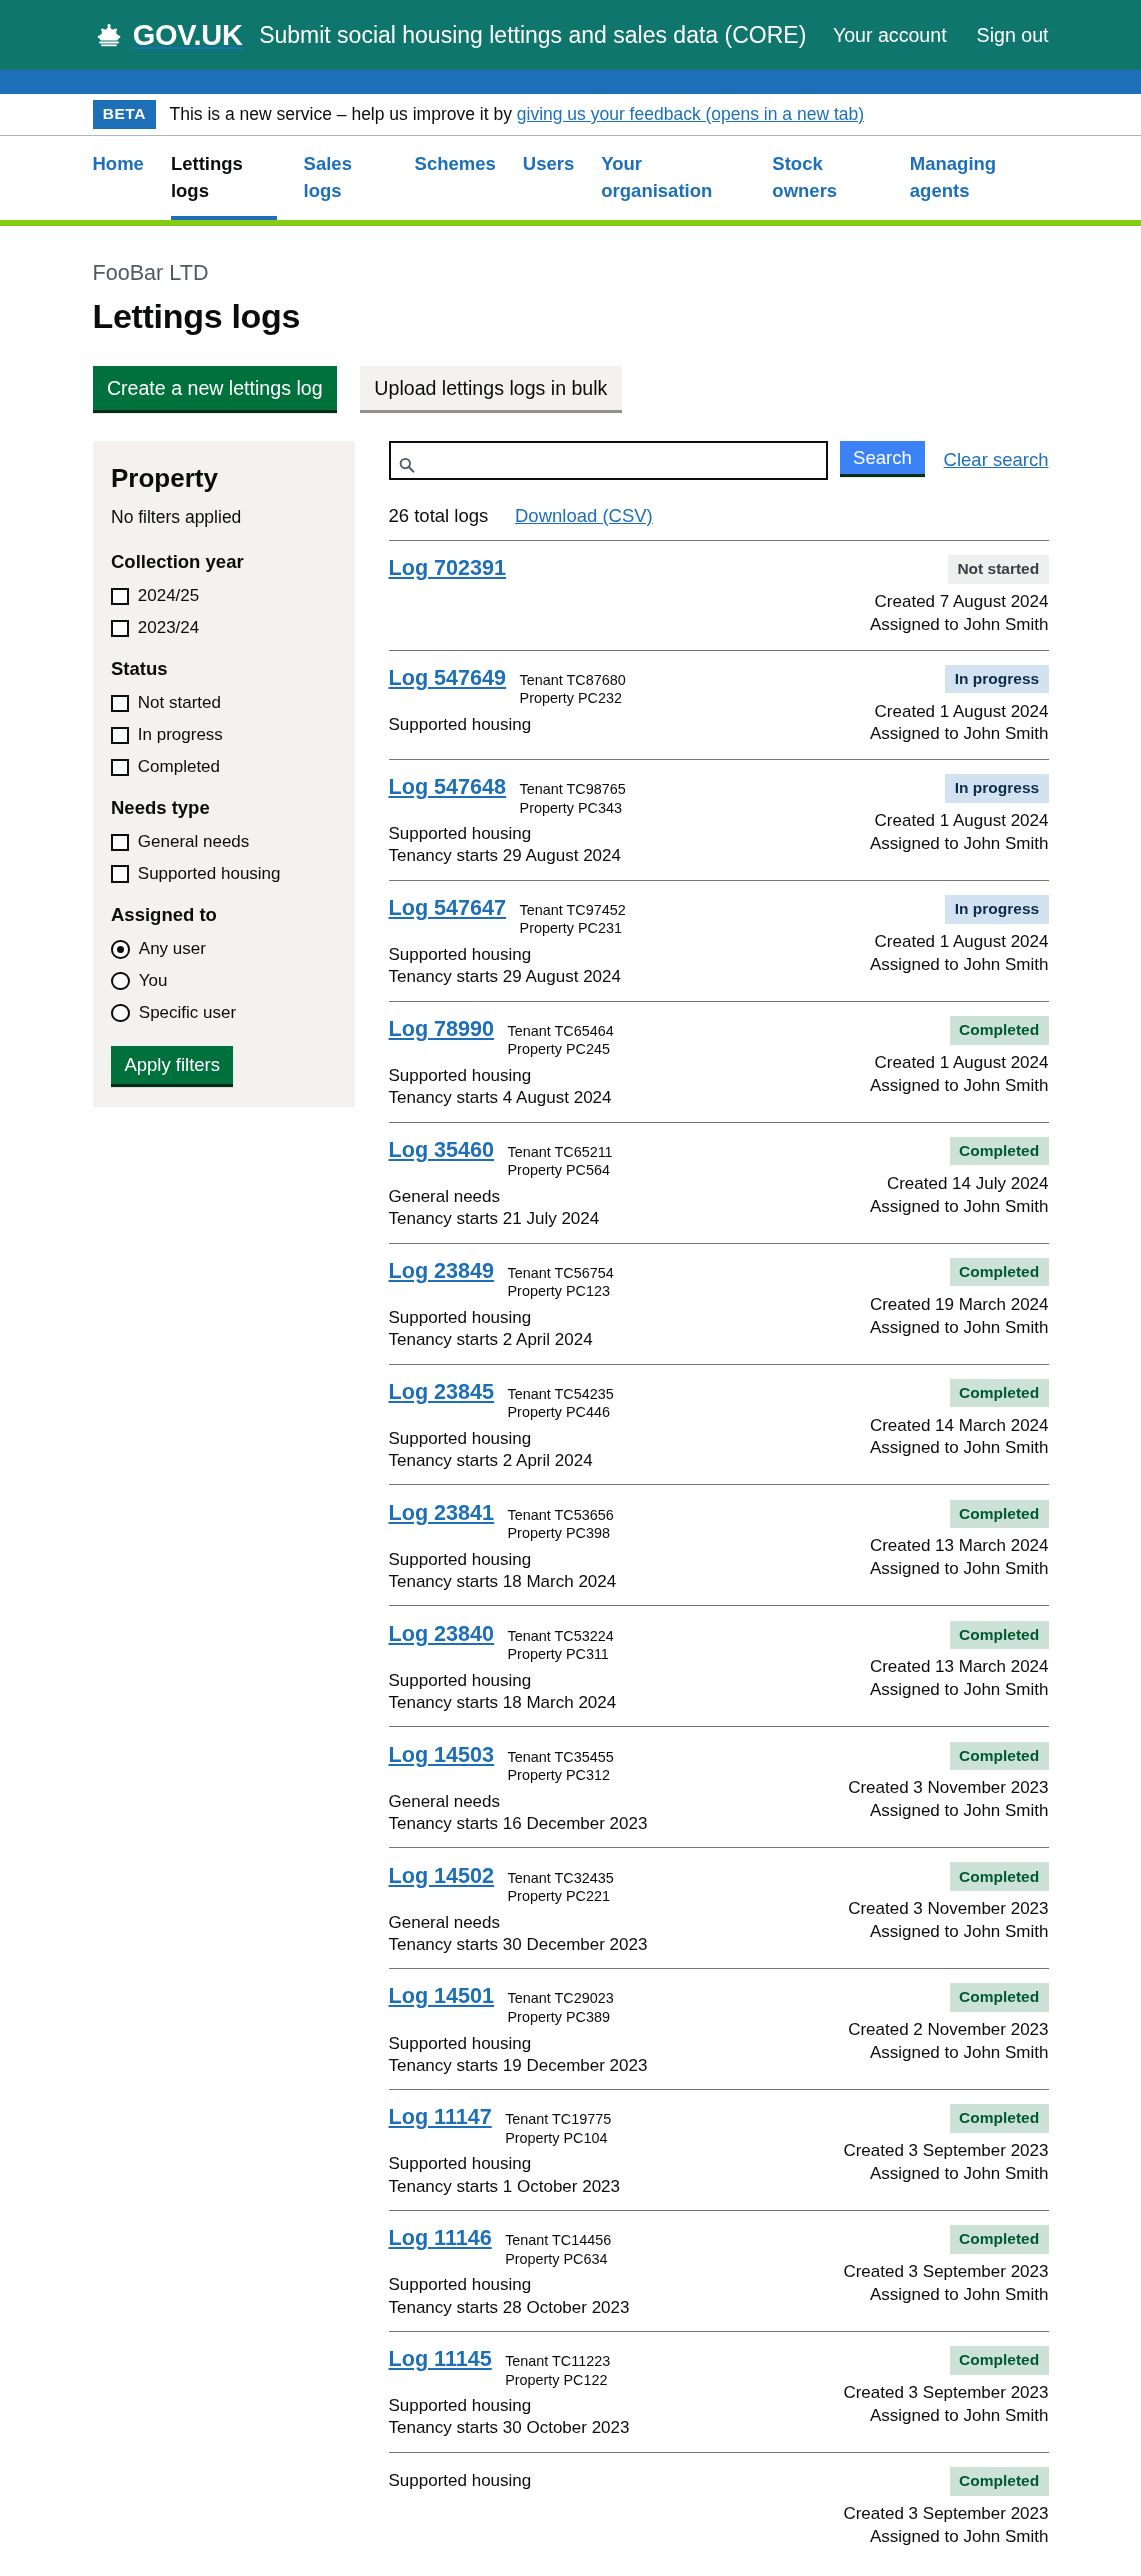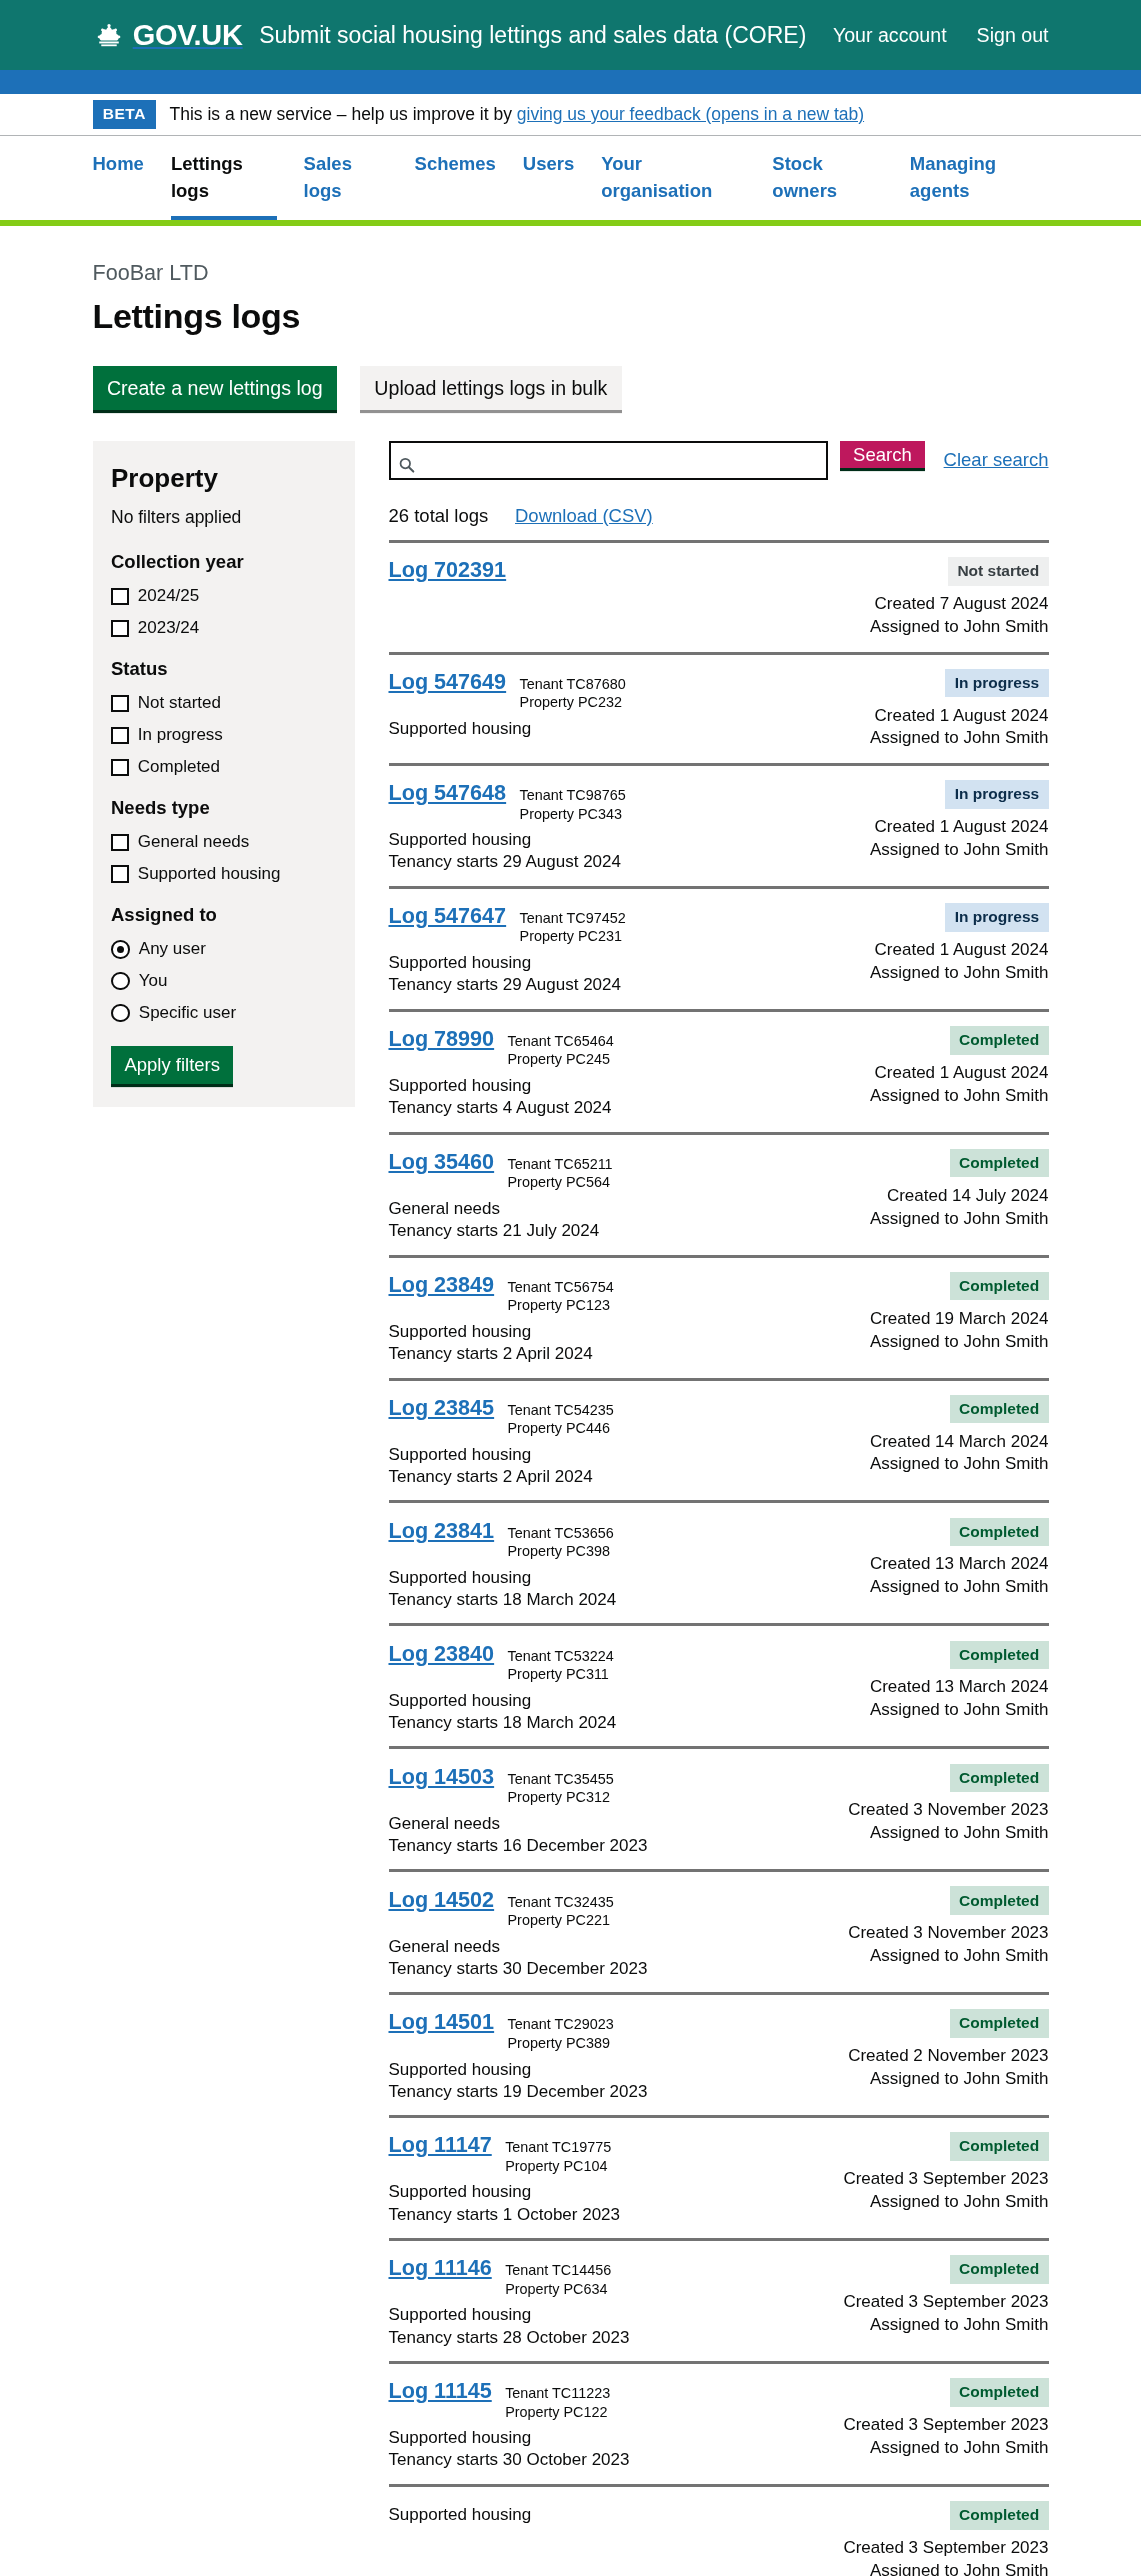--- a/index.html
+++ b/index.html
@@ -238,25 +238,25 @@
   }
   .search-glass {
     position: absolute;
     left: 9.3px;
     top: 50%;
     transform: translateY(-50%);
     width: 17.5px; height: 17.5px;
     pointer-events: none;
   }
   .btn-search {
-    background: #be185d;
+    background: #3b82f6;
     color: #fff;
     font-size: 18.5px;
     padding: 0 13.4px;
-    height: 27px;
+    height: 33px;
     border: none;
     box-shadow: 0 3.1px 0 #002d18;
     cursor: pointer;
     font-family: "Liberation Sans", sans-serif;
     margin-left: 11.3px;
   }
   .clear-search {
     margin-left: 18.5px;
     font-size: 18.5px;
     color: #1d70b8;
@@ -267,21 +267,21 @@
   .results-summary {
     margin: 23px 0 0 0;
     font-size: 18.5px;
   }
   .results-summary .count { font-weight: normal; }
   .results-summary a { margin-left: 21.6px; color: #1d70b8; }
 
   
   .log-list { margin-top: 10.3px; }
   .log-row {
-    border-top: 3px solid #737373;
+    border-top: 1px solid #737373;
     padding: 11.3px 0 12.4px 0;
     display: flex;
     justify-content: flex-start;
     align-items: flex-start;
     gap: 30px;
   }
   .log-left { flex: 1 1 auto; }
   .log-id-line {
     display: flex;
     align-items: baseline;

